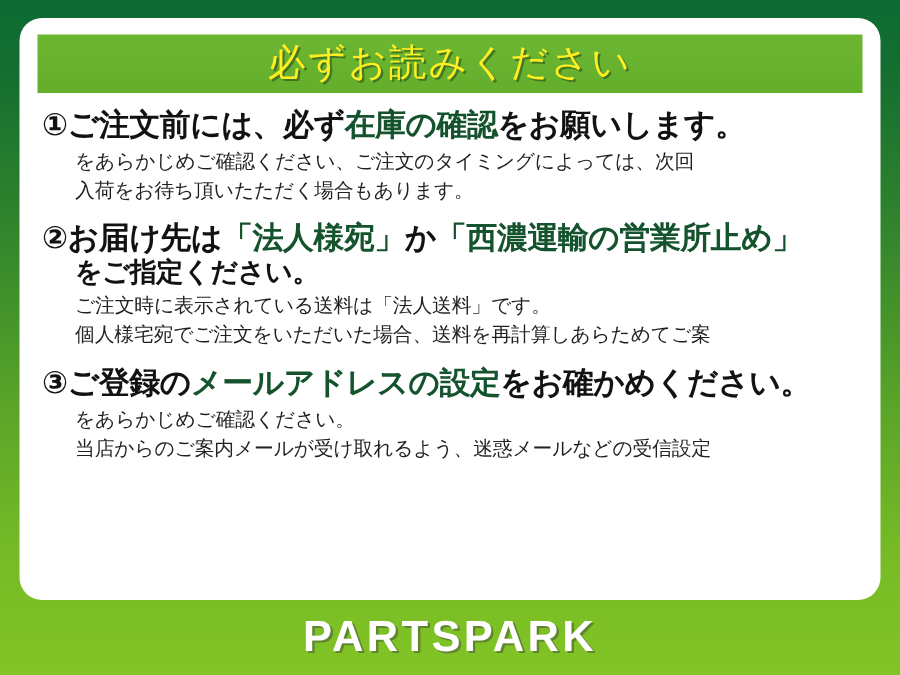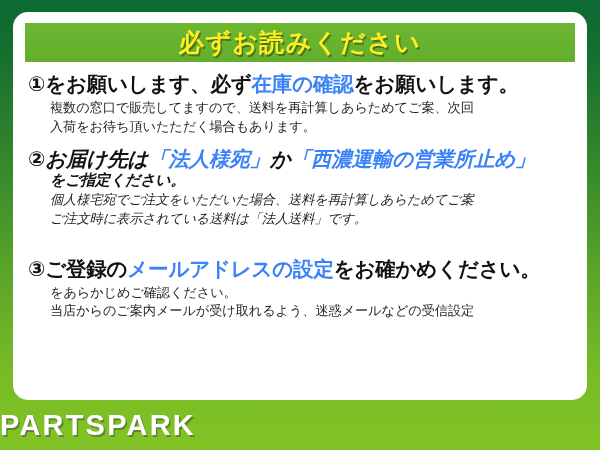--- a/index.html
+++ b/index.html
@@ -47,21 +47,21 @@
   #header-banner {
     height: 39px;
     background: linear-gradient(to bottom, #6cb632 0%, #63ae2b 100%);
     display: flex;
     align-items: center;
     justify-content: center;
   }
   #header-title {
     color: #ffee22;
     font-size: 25px;
-    font-weight: bold;
+    font-weight: normal;
     letter-spacing: 1.5px;
     text-shadow: 1.5px 1.5px 0 rgba(40,70,25,0.55);
     line-height: 1;
     white-space: nowrap;
   }
 
   
   #items-list {
     padding: 0 3px;
   }
@@ -70,24 +70,24 @@
   }
   .item-heading {
     font-size: 20.5px;
     font-weight: bold;
     color: #121212;
     line-height: 1.16;
     letter-spacing: -0.2px;
     white-space: nowrap;
   }
   .item-heading .hl {
-    color: #3b82f6;
+    color: #14532d;
   }
   .item-heading-line2 {
-    font-size: 15px;
+    font-size: 18px;
     font-weight: bold;
     color: #121212;
     line-height: 1.16;
     letter-spacing: -0.2px;
     padding-left: 22px;
     white-space: nowrap;
   }
   .item-detail {
     margin-top: 3px;
     padding-left: 22px;
@@ -96,33 +96,33 @@
     line-height: 1.42;
     letter-spacing: -0.1px;
     white-space: nowrap;
   }
   .item-detail div {
     white-space: nowrap;
   }
 
   
   #item-1 { margin-top: 10px; }
-  #item-2 { margin-top: 11px; font-style: italic; }
-  #item-3 { margin-top: 28px; }
+  #item-2 { margin-top: 11px; }
+  #item-3 { margin-top: 12px; }
 
   
   #footer-brand {
     position: absolute;
     left: 0;
     top: 400px;
     width: 600px;
     height: 50px;
     display: flex;
     align-items: center;
-    justify-content: flex-start;
+    justify-content: center;
   }
   #brand-text {
     color: #ffffff;
     font-size: 29px;
     font-weight: bold;
     letter-spacing: 2.2px;
     text-shadow: 1.6px 1.6px 0 rgba(60,60,60,0.45);
     line-height: 1;
   }
 </style>
@@ -133,33 +133,33 @@
 
   <div id="notice-card">
 
     <div id="header-banner">
       <div id="header-title">必ずお読みください</div>
     </div>
 
     <div id="items-list">
 
       <div class="notice-item" id="item-1">
-        <div class="item-heading"><span>①</span><span>をお願いします、必ず</span><span class="hl">在庫の確認</span><span>をお願いします。</span></div>
+        <div class="item-heading"><span>①</span><span>ご注文前には、必ず</span><span class="hl">在庫の確認</span><span>をお願いします。</span></div>
         <div class="item-detail">
-          <div>複数の窓口で販売してますので、送料を再計算しあらためてご案、次回</div>
+          <div>をあらかじめご確認ください、ご注文のタイミングによっては、次回</div>
           <div>入荷をお待ち頂いたただく場合もあります。</div>
         </div>
       </div>
 
       <div class="notice-item" id="item-2">
         <div class="item-heading"><span>②</span><span>お届け先は</span><span class="hl">「法人様宛」</span><span>か</span><span class="hl">「西濃運輸の営業所止め」</span></div>
         <div class="item-heading-line2">をご指定ください。</div>
         <div class="item-detail">
+          <div>ご注文時に表示されている送料は「法人送料」です。</div>
           <div>個人様宅宛でご注文をいただいた場合、送料を再計算しあらためてご案</div>
-          <div>ご注文時に表示されている送料は「法人送料」です。</div>
         </div>
       </div>
 
       <div class="notice-item" id="item-3">
         <div class="item-heading"><span>③</span><span>ご登録の</span><span class="hl">メールアドレスの設定</span><span>をお確かめください。</span></div>
         <div class="item-detail">
           <div>をあらかじめご確認ください。</div>
           <div>当店からのご案内メールが受け取れるよう、迷惑メールなどの受信設定</div>
         </div>
       </div>

